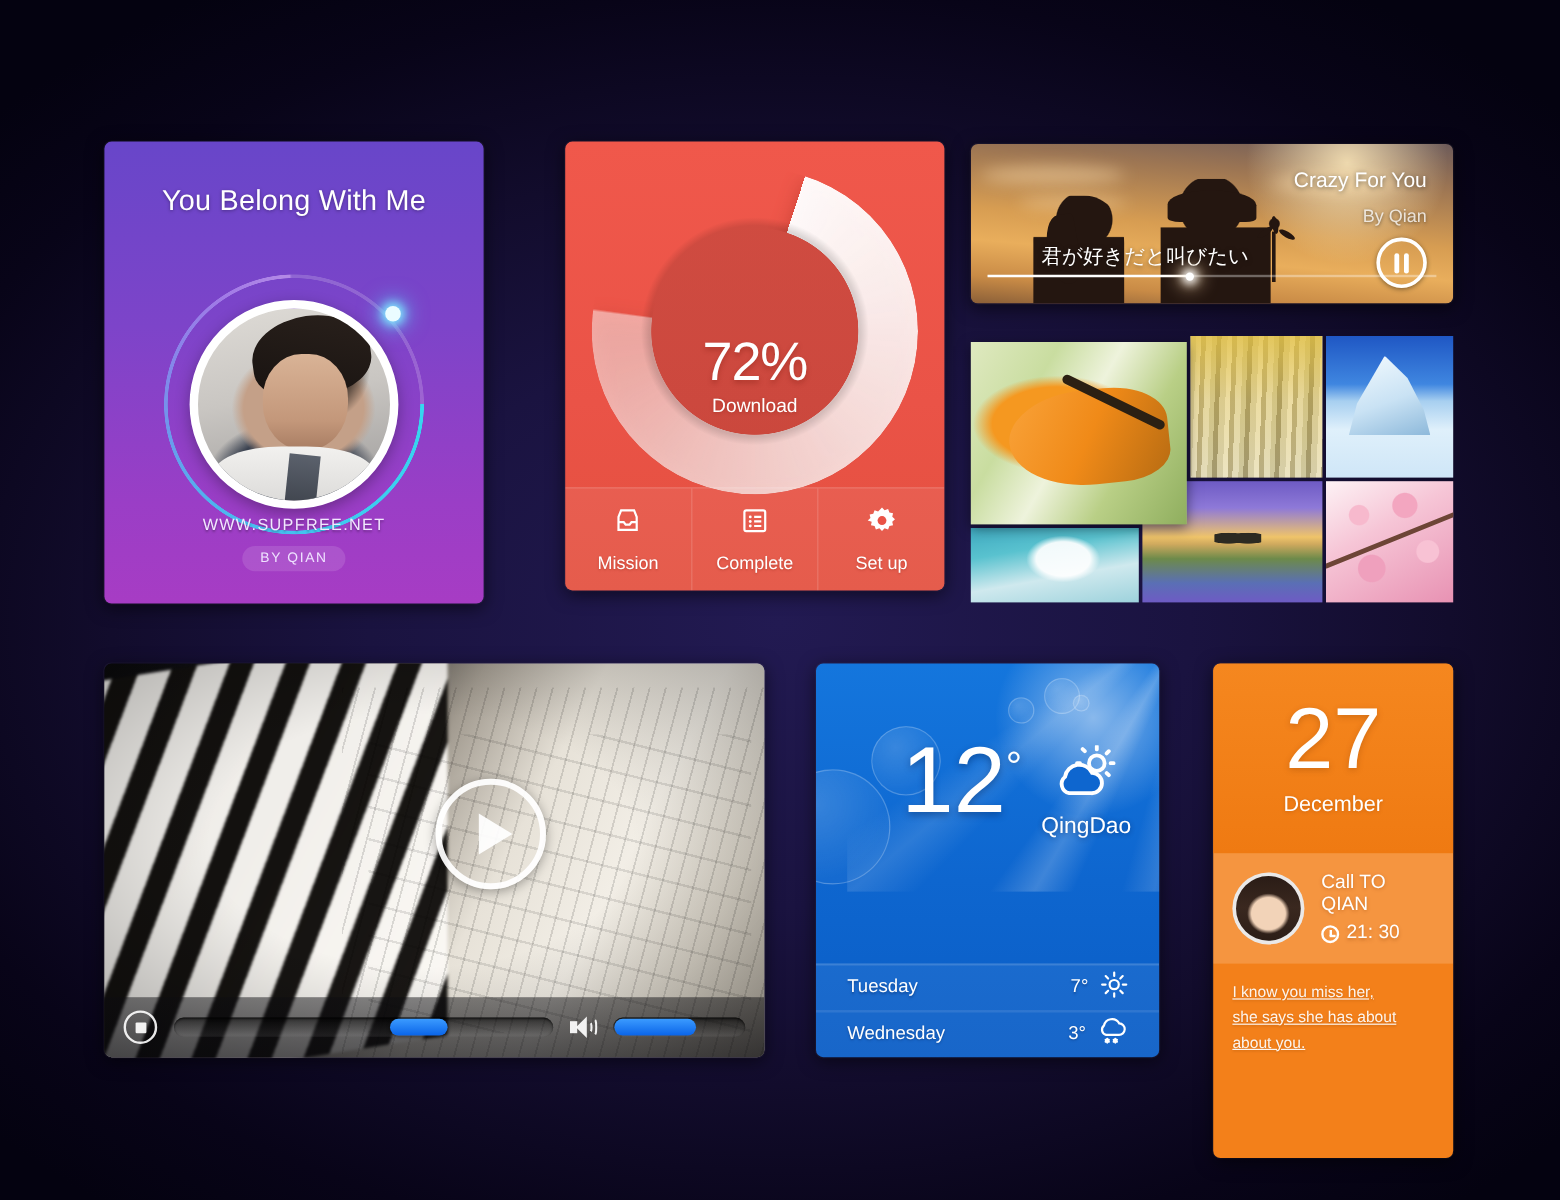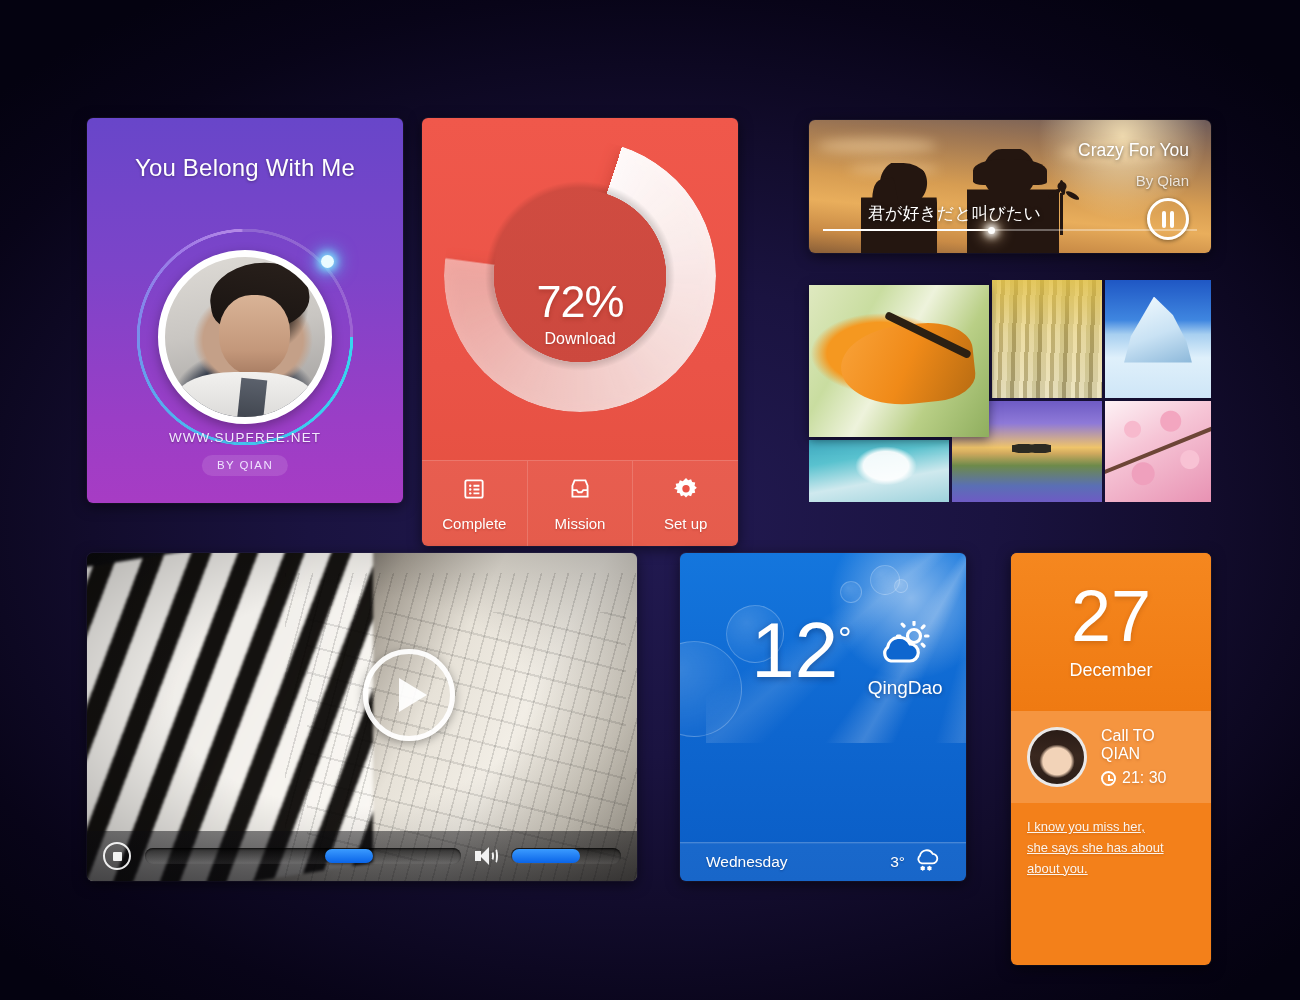--- a/index.html
+++ b/index.html
@@ -91,21 +91,21 @@
   }
   #profile-by {
     position: absolute; left: 50%; transform: translateX(-50%); bottom: 27px;
     font-size: 11.5px; letter-spacing: 1.4px; color: #efe2ff;
     background: rgba(255,255,255,.12);
     padding: 4px 15px 5px; border-radius: 11px;
   }
 
   
   #download-card {
-    left: 422px; top: 118px; width: 316px; height: 428px;
+    left: 471px; top: 118px; width: 316px; height: 374px;
     background: linear-gradient(180deg,#f0584b 0%, #ea5347 58%, #e4503f 100%);
     color: #fff;
   }
   .donut {
     position: absolute; left: 50%; top: 22px; transform: translateX(-50%);
     width: 272px; height: 272px; border-radius: 50%;
     background: conic-gradient(from 18deg,
         rgba(255,255,255,.97) 0deg,
         rgba(255,255,255,.90) 55deg,
         rgba(255,255,255,.80) 120deg,
@@ -436,37 +436,37 @@
   <div class="donut-inner-shade"></div>
   <div class="donut-center">
     <div id="dl-percent">72%</div>
     <div id="dl-label">Download</div>
   </div>
 
   <div class="dl-nav">
     <div class="dl-nav-item">
       <span>
         <svg width="26" height="26" viewBox="0 0 24 24" fill="none" stroke="#fff" stroke-width="1.7">
+          <path d="M5 9 L7 4 H17 L19 9 V19 H5 Z"></path>
+          <path d="M5 13 H9 L10.5 15 H13.5 L15 13 H19" stroke-width="1.7"></path>
+        </svg>
+      </span>
+      <span class="lbl">Mission</span>
+    </div>
+    <div class="dl-nav-item">
+      <span>
+        <svg width="26" height="26" viewBox="0 0 24 24" fill="none" stroke="#fff" stroke-width="1.7">
           <rect x="4" y="4" width="16" height="16" rx="1.5"></rect>
           <circle cx="8.5" cy="9" r="1.1" fill="#fff" stroke="none"></circle>
           <circle cx="8.5" cy="12.5" r="1.1" fill="#fff" stroke="none"></circle>
           <circle cx="8.5" cy="16" r="1.1" fill="#fff" stroke="none"></circle>
           <path d="M11.5 9 H17 M11.5 12.5 H17 M11.5 16 H17"></path>
         </svg>
       </span>
       <span class="lbl">Complete</span>
-    </div>
-    <div class="dl-nav-item">
-      <span>
-        <svg width="26" height="26" viewBox="0 0 24 24" fill="none" stroke="#fff" stroke-width="1.7">
-          <path d="M5 9 L7 4 H17 L19 9 V19 H5 Z"></path>
-          <path d="M5 13 H9 L10.5 15 H13.5 L15 13 H19" stroke-width="1.7"></path>
-        </svg>
-      </span>
-      <span class="lbl">Mission</span>
     </div>
     <div class="dl-nav-item">
       <span>
         <svg width="26" height="26" viewBox="0 0 24 24" fill="#fff">
           <path d="M12 1.8l2 2.1 2.7-1 1 2.7 2.8.5-.6 2.8 2.1 1.9-2.1 1.9.6 2.8-2.8.5-1 2.7-2.7-1-2 2.1-2-2.1-2.7 1-1-2.7-2.8-.5.6-2.8L1 11.8l2.1-1.9-.6-2.8 2.8-.5 1-2.7 2.7 1z"></path>
           <circle cx="12" cy="11.8" r="3.4" fill="#ea5347"></circle>
         </svg>
       </span>
       <span class="lbl">Set up</span>
     </div>
@@ -576,20 +576,30 @@
           <circle cx="40" cy="15" r="6.5"></circle>
           <path d="M40 3.5v-2.5M40 29v2.5M51.5 15h2.5M26 15h-2.5M48.2 6.8l1.8-1.8M30 25l-1.8 1.8M48.2 23.2l1.8 1.8M30 5l-1.8-1.8"></path>
           <path d="M17 40h18.5a8.5 8.5 0 0 0 .6-17 12 12 0 0 0-22.6 3.4A7.8 7.8 0 0 0 17 40z" fill="#0e66cf"></path>
         </svg>
       </span>
       <div id="wx-city">QingDao</div>
     </div>
   </div>
 
   <div class="wx-forecast">
+    <div class="wx-row">
+      <span class="day">Tuesday</span>
+      <span class="t">7°</span>
+      <span>
+        <svg width="23" height="23" viewBox="0 0 24 24" fill="none" stroke="#fff" stroke-width="1.9" stroke-linecap="round">
+          <circle cx="12" cy="12" r="4"></circle>
+          <path d="M12 1.5v3M12 19.5v3M22.5 12h-3M4.5 12h-3M19.4 4.6l-2.1 2.1M6.7 17.3l-2.1 2.1M19.4 19.4l-2.1-2.1M6.7 6.7L4.6 4.6"></path>
+        </svg>
+      </span>
+    </div>
     <div class="wx-row">
       <span class="day">Wednesday</span>
       <span class="t">3°</span>
       <span>
         <svg width="25" height="23" viewBox="0 0 26 24" fill="none" stroke="#fff" stroke-width="1.9" stroke-linecap="round">
           <path d="M7 15h11a5 5 0 0 0 .4-10A7.2 7.2 0 0 0 5.1 7a4.6 4.6 0 0 0 1.9 8z"></path>
           <path d="M8 18.5v3.2M6.6 19.3l2.8 1.6M9.4 19.3l-2.8 1.6"></path>
           <path d="M15 18.5v3.2M13.6 19.3l2.8 1.6M16.4 19.3l-2.8 1.6"></path>
         </svg>
       </span>

